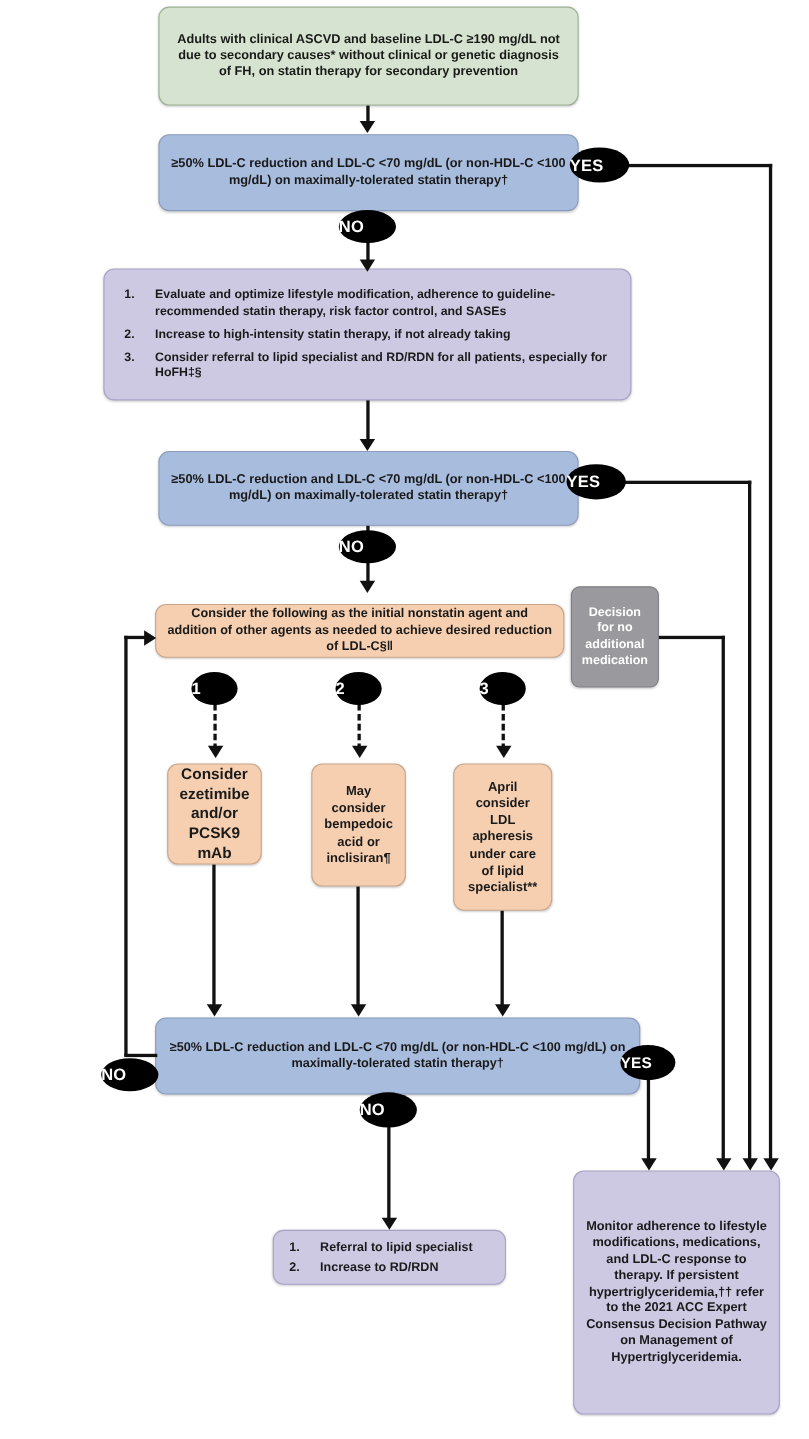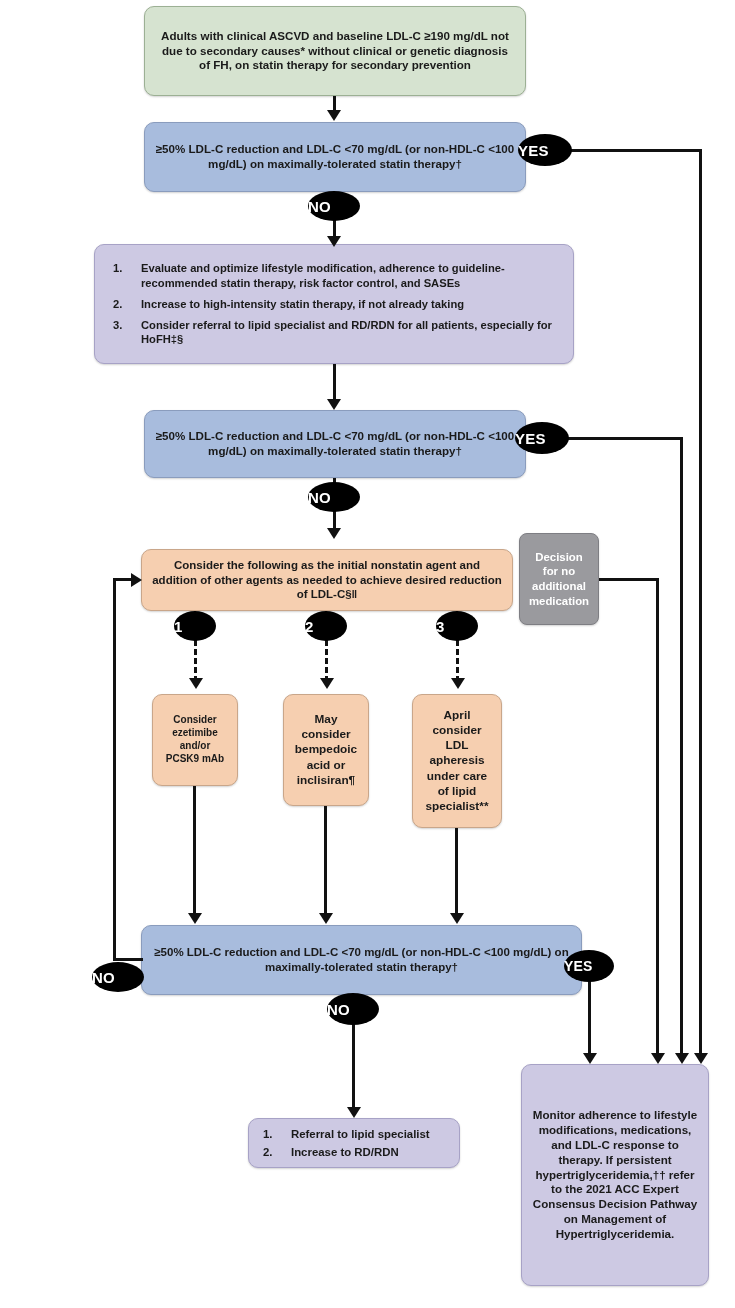--- a/index.html
+++ b/index.html
@@ -132,21 +132,21 @@
   <div class="badge" style="left:515px; top:422px; width:54px; height:32px; font-size:15px;">
     <span>YES</span>
   </div>
 
   <div class="ln v" style="left:333px; top:478px; height:54px;"></div>
   <div class="arrow-d" style="left:327px; top:528px;"></div>
   <div class="badge" style="left:308px; top:482px; width:52px; height:30px; font-size:15px;">
     <span>NO</span>
   </div>
 
-  <div class="node orange" style="left:141px; top:549px; width:372px; height:62px; font-size:11.5px;">
+  <div class="node orange" style="left:141px; top:549px; width:372px; height:49px; font-size:11.5px;">
     <span>Consider the following as the initial nonstatin agent and addition of other agents as needed to achieve desired reduction of LDL-C§‖</span>
   </div>
 
   <div class="node gray" style="left:519px; top:533px; width:80px; height:92px; font-size:11.4px; border-radius:8px;">
     <span>Decision for no additional medication</span>
   </div>
 
   <div class="ln h" style="left:599px; top:578px; width:60px;"></div>
   <div class="ln v" style="left:656px; top:578px; height:477px;"></div>
   <div class="arrow-d" style="left:651px; top:1053px;"></div>
@@ -161,21 +161,21 @@
     <span>3</span>
   </div>
 
   <div class="dash" style="left:194px; top:640px; height:42px;"></div>
   <div class="arrow-d" style="left:189px; top:678px;"></div>
   <div class="dash" style="left:325px; top:640px; height:42px;"></div>
   <div class="arrow-d" style="left:320px; top:678px;"></div>
   <div class="dash" style="left:456px; top:640px; height:42px;"></div>
   <div class="arrow-d" style="left:451px; top:678px;"></div>
 
-  <div class="node orange" style="left:152px; top:694px; width:86px; height:92px; font-size:10px;">
+  <div class="node orange" style="left:152px; top:694px; width:86px; height:92px; font-size:14px;">
     <span>Consider ezetimibe and/or PCSK9 mAb</span>
   </div>
   <div class="node orange" style="left:283px; top:694px; width:86px; height:112px; font-size:11.8px;">
     <span>May consider bempedoic acid or inclisiran¶</span>
   </div>
   <div class="node orange" style="left:412px; top:694px; width:90px; height:134px; font-size:11.8px;">
     <span>April consider LDL apheresis under care of lipid specialist**</span>
   </div>
 
   <div class="ln v" style="left:193px; top:786px; height:131px;"></div>

